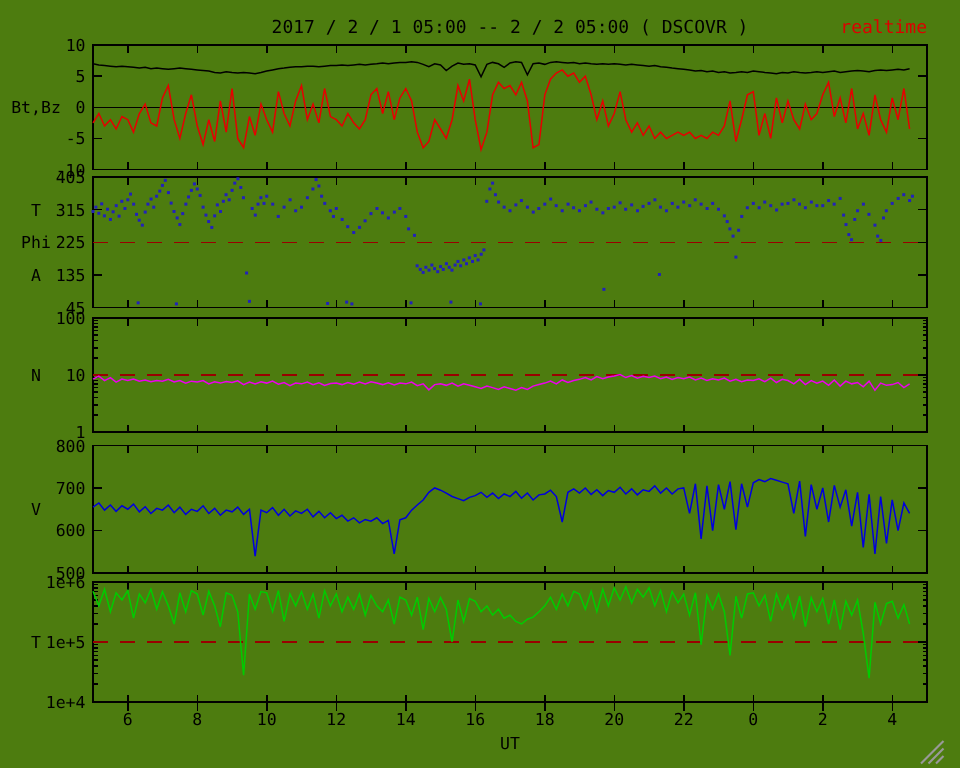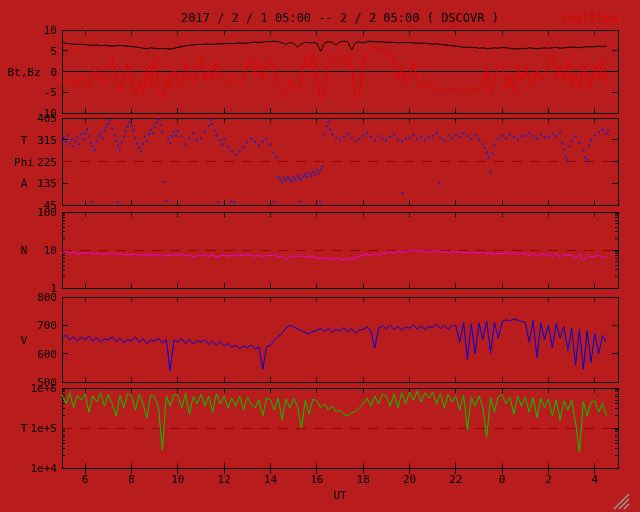--- a/index.html
+++ b/index.html
@@ -1,16 +1,16 @@
 <!DOCTYPE html>
 <html><head>
 <meta charset="utf-8">
 <style>
   html,body{margin:0;padding:0;background:#ffffff;}
-  .window{width:640px;height:512px;background:#b91c1c;position:relative;overflow:hidden;
+  .window{width:640px;height:512px;background:#4d7c0f;position:relative;overflow:hidden;
           font-family:"DejaVu Sans Mono",monospace;}
   svg text{font-family:"DejaVu Sans Mono",monospace;fill:#000;}
   .title{font-size:12px;}
   .realtime{font-size:12px;fill:#dd0000;}
   .tick{font-size:11px;}
 </style>
 </head>
 <body>
 
 <div class="window">

